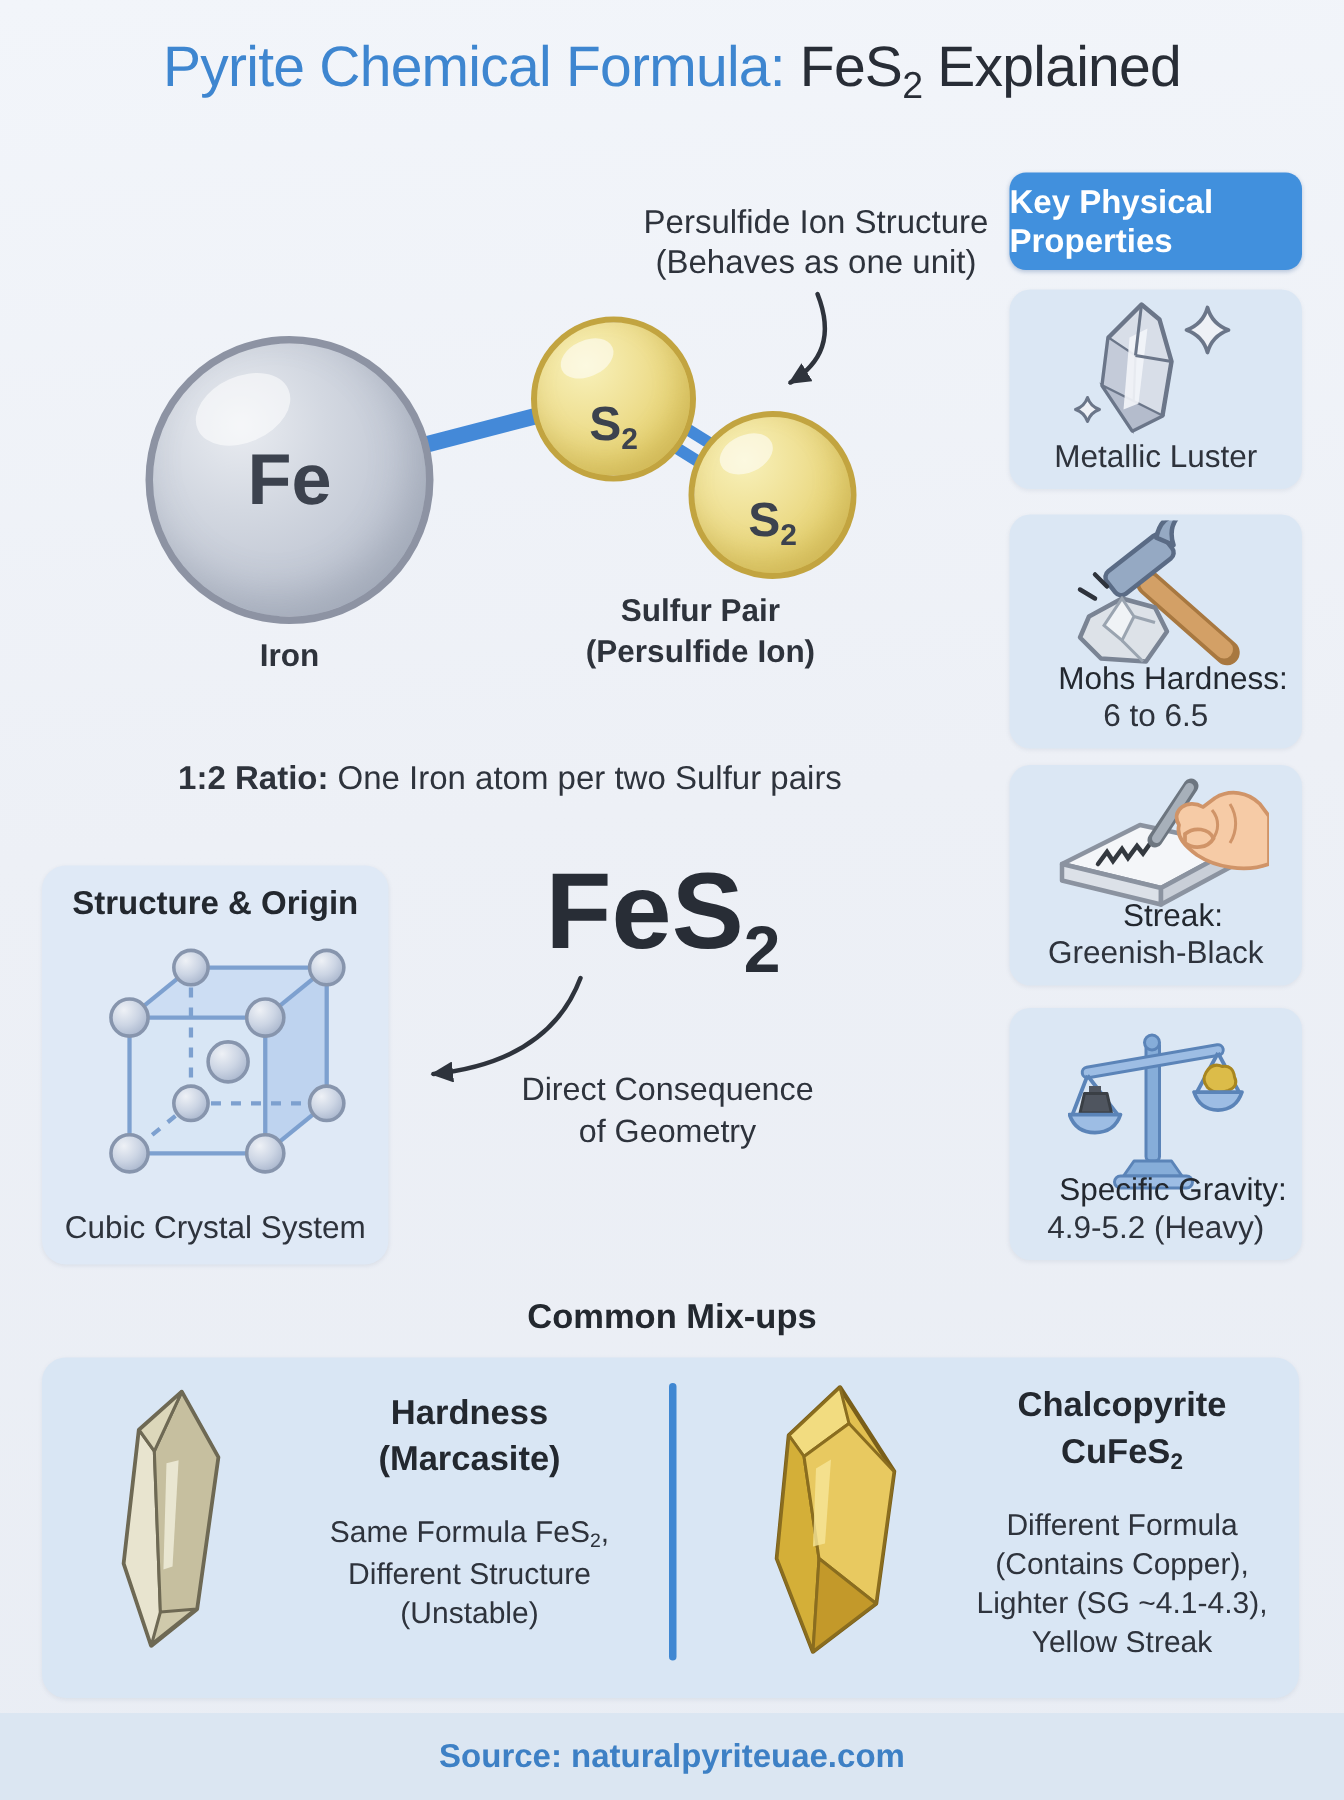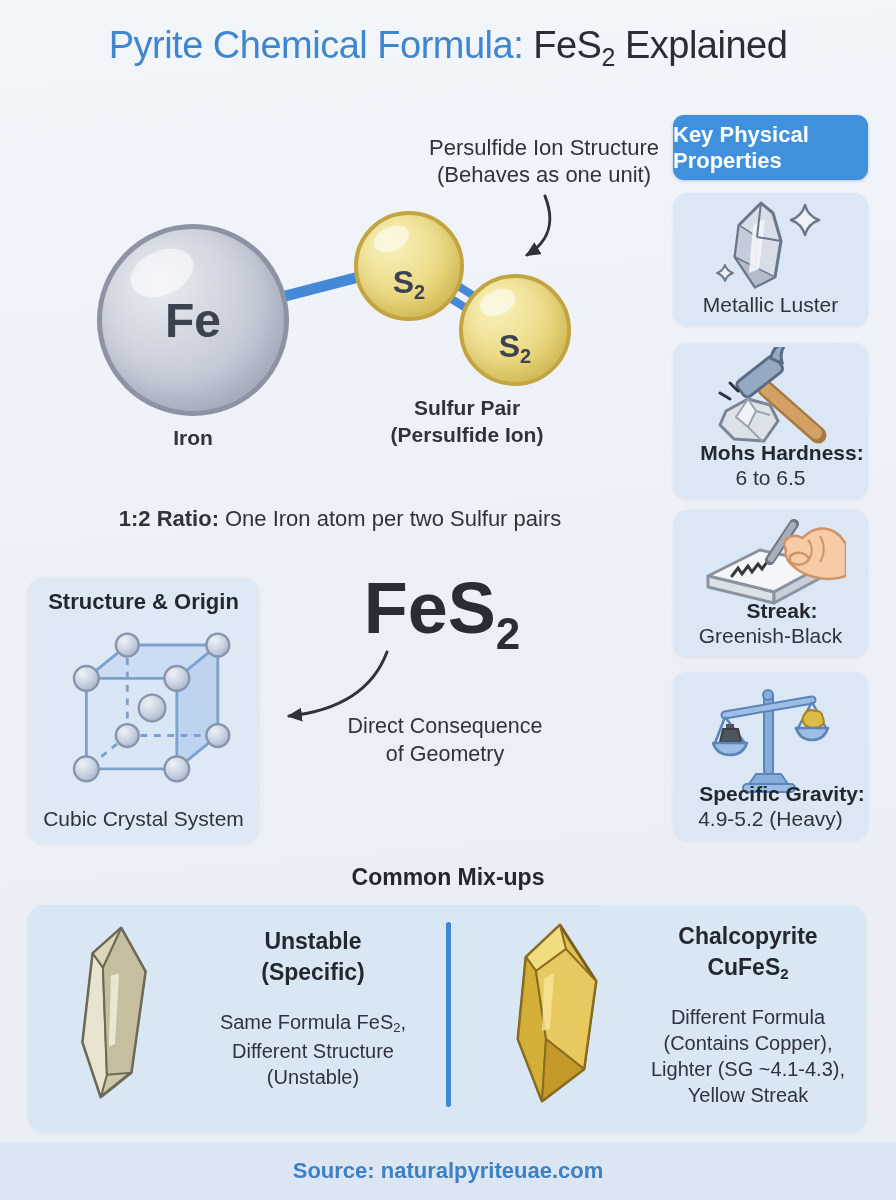--- a/index.html
+++ b/index.html
@@ -47,21 +47,21 @@
   .sub-xl{font-size:44px;position:relative;top:16px;}
   #consequence{left:330px;top:712px;width:230px;font-size:21.5px;line-height:28px;}
   
   .prop-card{position:absolute;left:673px;width:195px;background:#dbe7f4;border-radius:14px;
     box-shadow:0 1px 3px rgba(90,110,140,.10);}
   #prop-header{position:absolute;left:673px;top:115px;width:195px;height:65px;background:#4190dd;border-radius:11px;
     color:#ffffff;font-size:22px;font-weight:bold;line-height:26px;display:flex;flex-direction:column;
     align-items:flex-start;justify-content:center;box-shadow:0 1px 3px rgba(50,90,150,.30);}
   .prop-card .icon-wrap{position:absolute;top:4px;left:0;width:100%;display:flex;justify-content:center;}
   .prop-card .card-label{position:absolute;bottom:9px;left:0;width:100%;font-size:21px;line-height:25px;}
-  .prop-card .lbl-bold{font-weight:bold;color:#23282f;padding-left:23px;}
+  .prop-card .lbl-bold{font-weight:normal;color:#23282f;padding-left:23px;}
   #card-luster{top:193px;height:133px;}
   #card-hardness{top:343px;height:156px;}
   #card-streak{top:510px;height:147px;}
   #card-gravity{top:672px;height:168px;}
   
   #mixups-heading{top:864px;left:0;width:896px;font-size:23px;font-weight:bold;color:#23282f;}
   #mixups-card{left:28px;top:905px;width:838px;height:227px;background:#d9e6f4;border-radius:16px;
     box-shadow:0 1px 3px rgba(90,110,140,.10);}
   #mixups-divider{position:absolute;left:418px;top:17px;width:5px;height:185px;background:#3f87d2;border-radius:3px;}
   .mix-title{position:absolute;font-size:23px;font-weight:bold;color:#23282f;line-height:31px;text-align:center;}
@@ -277,22 +277,22 @@
 
   <div id="mixups-card" class="abs">
     <svg id="marcasite-crystal" width="104" height="182" viewBox="0 0 100 180">
       <polygon points="58,5 30,30 20,118 38,172 68,148 82,48" fill="#cfc9ab" stroke="#6e6954" stroke-width="3" stroke-linejoin="round"></polygon>
       <polygon points="30,30 40,44 44,150 38,172 20,118" fill="#e8e4cf" stroke="#6e6954" stroke-width="2" stroke-linejoin="round"></polygon>
       <polygon points="58,5 82,48 68,148 44,150 40,44" fill="#c6bf9f" stroke="#6e6954" stroke-width="2" stroke-linejoin="round"></polygon>
       <polygon points="58,5 40,44 30,30" fill="#dcd7ba" stroke="#6e6954" stroke-width="2" stroke-linejoin="round"></polygon>
       <polygon points="48,52 56,50 52,120 46,122" fill="#efecd9" opacity="0.85"></polygon>
     </svg>
     <div id="marcasite-title" class="mix-title">
-      <div>Unstable</div>
-      <div>(Specific)</div>
+      <div>Hardness</div>
+      <div>(Marcasite)</div>
     </div>
     <div id="marcasite-body" class="mix-body">
       <div><span>Same Formula FeS</span><span class="sub-in">2</span><span>,</span></div>
       <div>Different Structure</div>
       <div>(Unstable)</div>
     </div>
 
     <div id="mixups-divider"></div>
 
     <svg id="chalcopyrite-crystal" width="115" height="190" viewBox="0 0 115 190">

